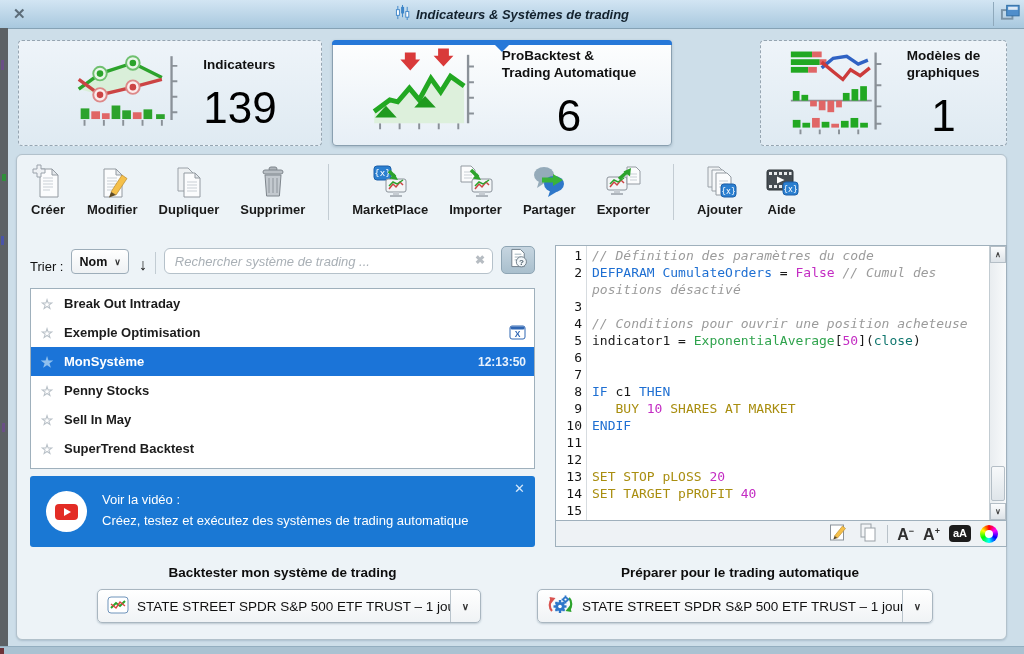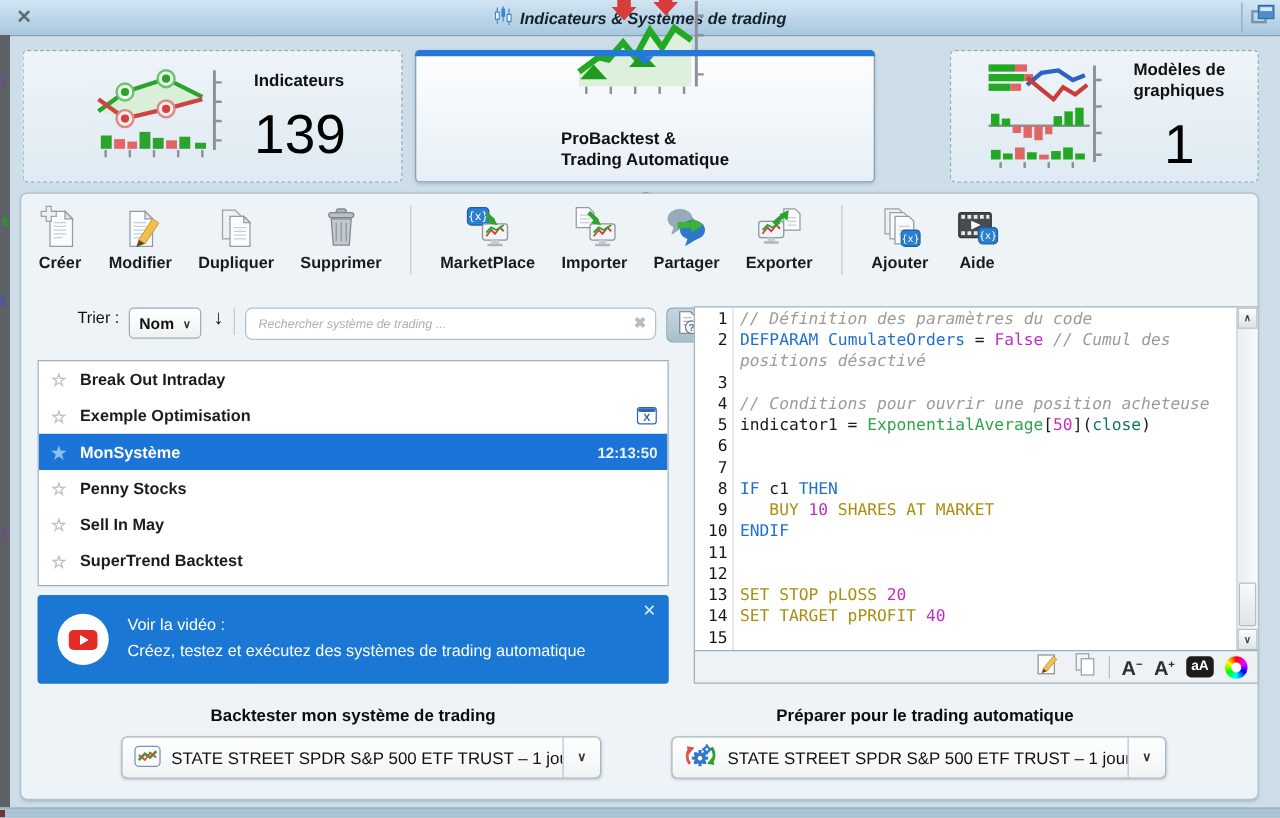--- a/index.html
+++ b/index.html
@@ -21,47 +21,47 @@
   .red-sliver{position:absolute;left:0;top:648px;width:4px;height:6px;background:#6e3238;}
 
   
   .tabcard{position:absolute;top:40px;height:106px;border-radius:4px;box-sizing:border-box;
     display:flex;align-items:center;justify-content:center;gap:16px;padding:6px 10px;}
   .tabcard.inactive{background:linear-gradient(#eef4f9,#dfeaf2);border:1px dashed #96a5b1;}
   .tabcard.active{background:linear-gradient(#fdfefe,#e7eff6);border:1px solid #8aa0b0;box-shadow:0 1px 3px rgba(40,70,95,.25);}
   .tabbar{position:absolute;left:-1px;right:-1px;top:-1px;height:5px;background:#2678d8;border-radius:4px 4px 0 0;}
   .tabnotch{position:absolute;left:50%;top:4px;margin-left:-7px;width:0;height:0;
     border-left:7px solid transparent;border-right:7px solid transparent;border-top:7px solid #2678d8;}
-  .t1{left:18px;width:304px;padding-left:18px;} .t2{left:332px;width:368px;flex-direction:column;} .t3{left:760px;width:247px;}
+  .t1{left:18px;width:304px;padding-left:18px;} .t2{left:332px;width:340px;} .t3{left:760px;width:247px;}
   .tc-col{display:flex;flex-direction:column;align-items:flex-start;}
   .tc-label{font-size:13.5px;font-weight:bold;color:#111;white-space:pre-line;line-height:17px;}
   .tc-count{font-size:44px;color:#000;line-height:46px;align-self:center;margin-top:12px;}
 
   
   .panel{position:absolute;left:16px;top:154px;width:991px;height:486px;background:#edf3f7;
     border:1px solid #b2c1cb;border-radius:6px;box-sizing:border-box;box-shadow:0 1px 2px rgba(40,70,95,.2);}
 
   
   .toolbar{position:absolute;left:30px;top:162px;height:68px;display:flex;align-items:flex-start;gap:21px;}
   .tbtn{display:flex;flex-direction:column;align-items:center;gap:2px;}
   .ticon{height:38px;display:flex;align-items:flex-end;}
   .tlabel{font-size:13px;color:#1a1a1a;white-space:nowrap;font-weight:bold;}
   .tsep{width:1px;height:56px;background:#c3ccd3;margin:2px 2px 0 2px;}
 
   
-  .sortrow{position:absolute;left:30px;top:246px;width:505px;height:28px;display:flex;align-items:flex-start;gap:8px;margin-left:32px;}
+  .sortrow{position:absolute;left:30px;top:246px;width:505px;height:28px;display:flex;align-items:flex-end;gap:8px;}
   .sort-label{font-size:13px;color:#111;}
   .sort-select{height:23px;padding:0 7px;background:linear-gradient(#ffffff,#eef1f3);border:1px solid #9dadb9;
     border-radius:4px;font-size:12.5px;font-weight:bold;color:#111;display:flex;align-items:center;gap:7px;}
   .chev{font-size:9px;color:#333;}
   .sort-dir{font-size:16px;font-weight:bold;color:#111;margin-left:2px;}
   .vdiv{width:1px;height:22px;background:#c2ccd3;}
   .search-wrap{position:relative;flex:1;height:26px;}
   .search-wrap input{position:absolute;inset:0;border:1px solid #b5c1ca;border-radius:6px;padding:0 26px 0 10px;
-    font-size:10px;font-family:"Liberation Sans",sans-serif;color:#333;outline:none;box-sizing:border-box;background:#fff;}
+    font-size:13px;font-family:"Liberation Sans",sans-serif;color:#333;outline:none;box-sizing:border-box;background:#fff;}
   .search-wrap input::placeholder{font-style:italic;color:#a9b0b6;}
   .search-clear{position:absolute;right:8px;top:5px;font-size:12px;font-weight:bold;color:#b6bcc2;}
   .search-help{width:34px;height:28px;background:linear-gradient(#c6d5e0,#a9bfcd);border:1px solid #8fa5b4;border-radius:5px;
     display:flex;align-items:center;justify-content:center;box-sizing:border-box;}
 
   
   .list{position:absolute;left:30px;top:288px;width:505px;height:181px;background:#fff;border:1px solid #9fb0bc;box-sizing:border-box;overflow:hidden;}
   .row{height:29px;display:flex;align-items:center;padding:0 8px;gap:9px;font-size:13px;font-weight:bold;color:#1c1c1c;box-sizing:border-box;}
   .row .star{font-size:14px;color:#b9c1c8;width:16px;text-align:center;}
   .row.selected{background:#1b74d8;color:#fff;}

